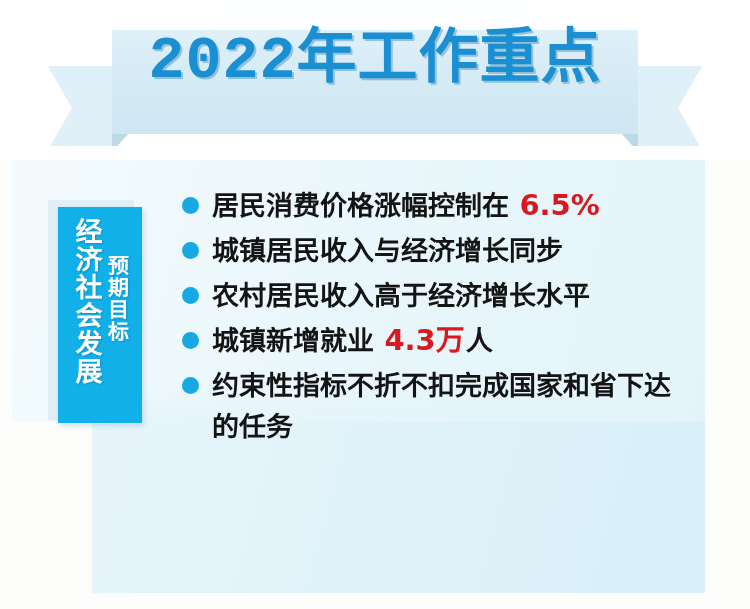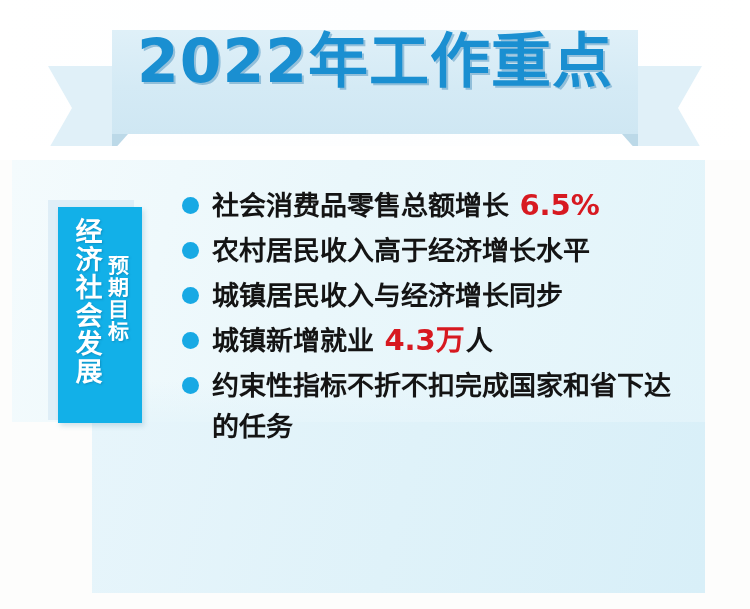--- a/index.html
+++ b/index.html
@@ -21,20 +21,21 @@
     background: #fdfdfc;
   }
 
   
   .banner-wrap {
     position: absolute;
     left: 0;
     top: 0;
     width: 750px;
     height: 148px;
+    font-family: Liberation Mono, monospace;
   }
   .ribbon-svg {
     position: absolute;
     left: 0;
     top: 0;
     width: 750px;
     height: 160px;
   }
   .banner-title {
     position: absolute;
@@ -210,29 +211,29 @@
       <div class="vtext vtext-main">经济社会发展</div>
     </div>
   </div>
 
   <div class="list">
 
 
 
 
     <div class="item">
-      <span class="bullet"></span><span>社会消费品零售总额增长 </span><span class="num">6.5%</span><span></span>
+      <span class="bullet"></span><span>居民消费价格涨幅控制在 </span><span class="num">6.5%</span><span></span>
+    </div>
+
+    <div class="item">
+      <span class="bullet"></span><span>城镇居民收入与经济增长同步</span><span class="num"></span><span></span>
     </div>
 
     <div class="item">
       <span class="bullet"></span><span>农村居民收入高于经济增长水平</span><span class="num"></span><span></span>
-    </div>
-
-    <div class="item">
-      <span class="bullet"></span><span>城镇居民收入与经济增长同步</span><span class="num"></span><span></span>
     </div>
 
 
     <div class="item">
       <span class="bullet"></span><span>城镇新增就业 </span><span class="num">4.3万</span><span>人</span>
     </div>
 
     <div class="item wrap">
       <span class="bullet"></span><span>约束性指标不折不扣完成国家和省下达的任务</span><span class="num"></span><span></span>
     </div>

